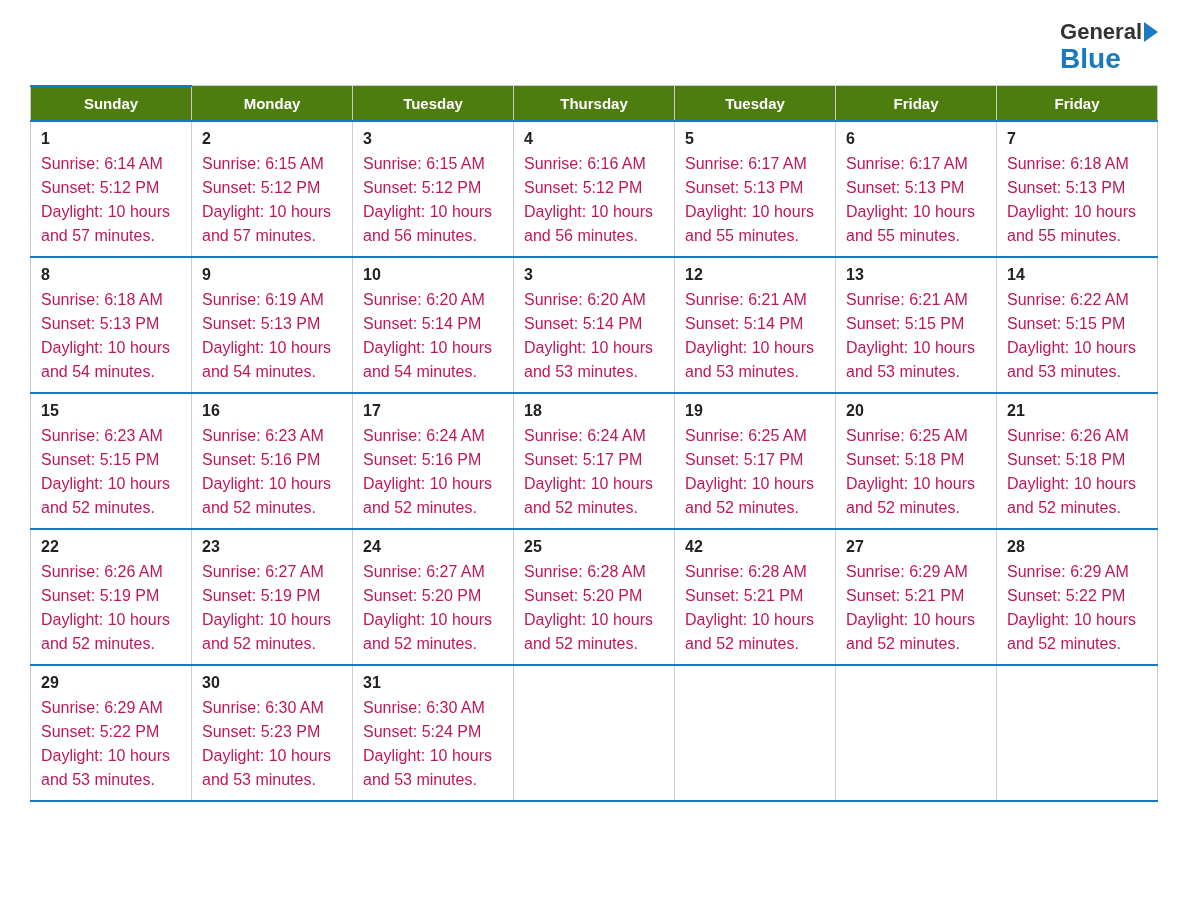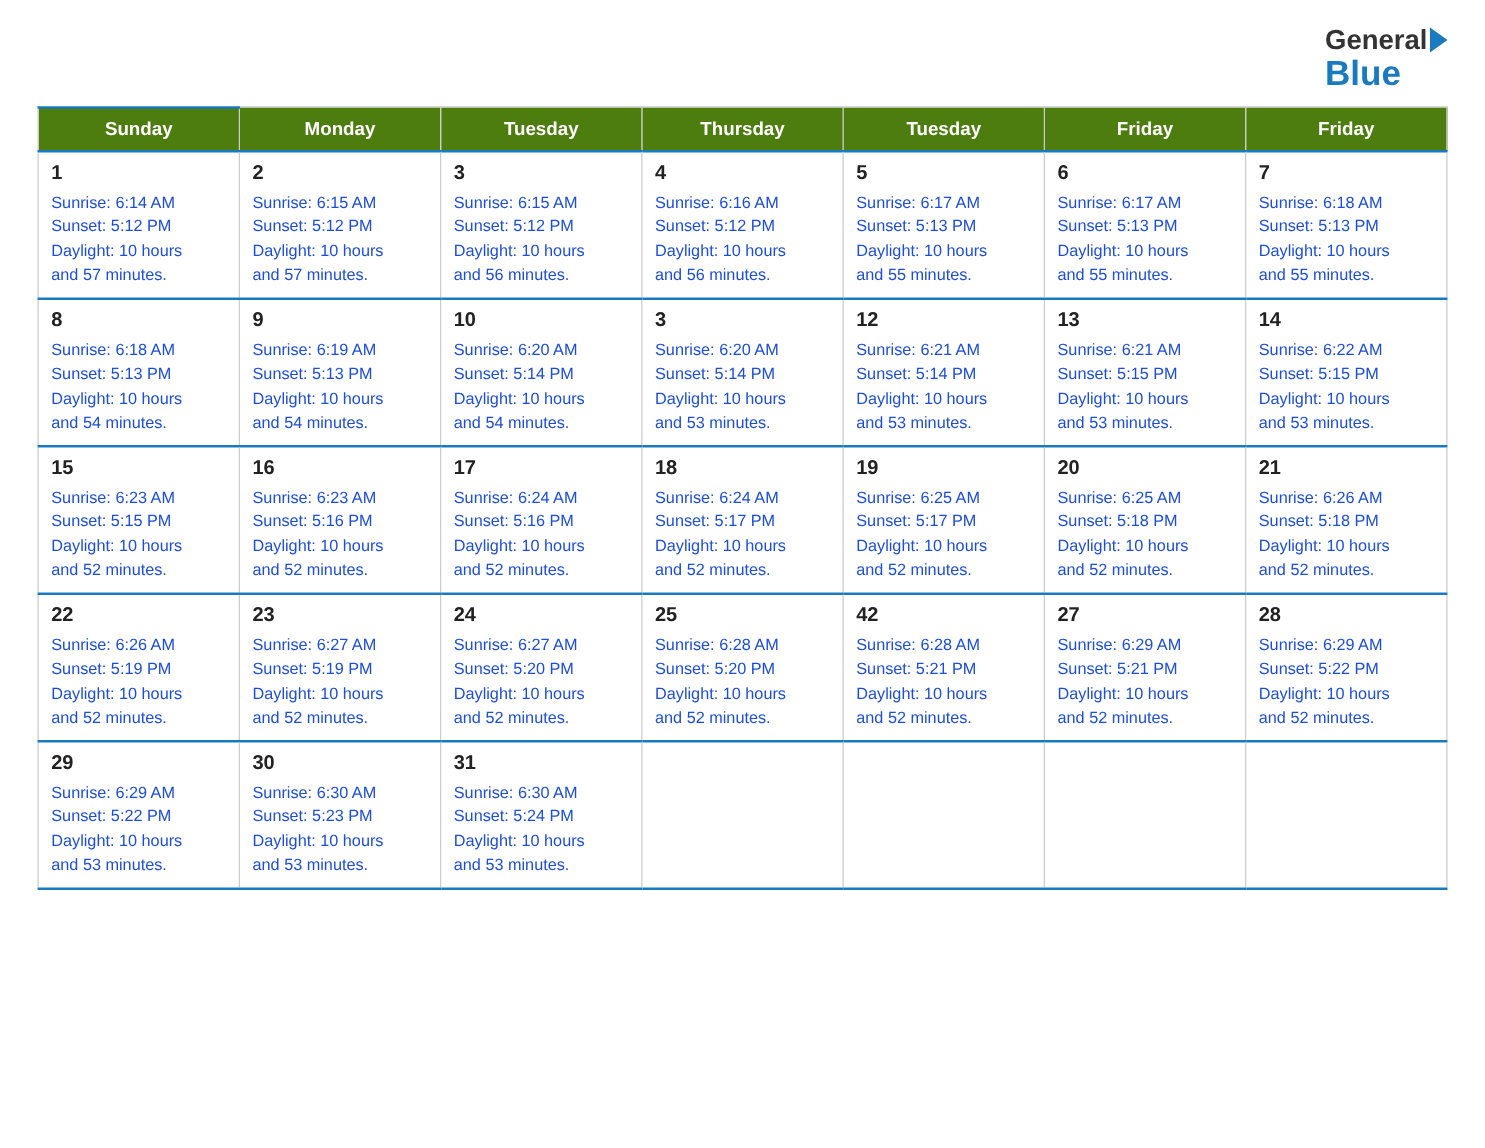--- a/index.html
+++ b/index.html
@@ -77,22 +77,22 @@
       width: calc(100% / 7);
     }
     .day-number {
       font-size: 16px;
       font-weight: bold;
       color: #222;
       margin-bottom: 4px;
       display: block;
     }
     .day-info {
-      font-size: 13px;
-      color: #1d4ed8;
+      font-size: 16px;
+      color: #be185d;
       line-height: 1.5;
     }
     .calendar tr:last-child td {
       border-bottom: 2px solid #1a7abf;
     }
     .calendar thead tr th:first-child {
       border-top: 2px solid #1a7abf;
     }
     .calendar tbody tr td {
       border-top: 2px solid #1a7abf;

